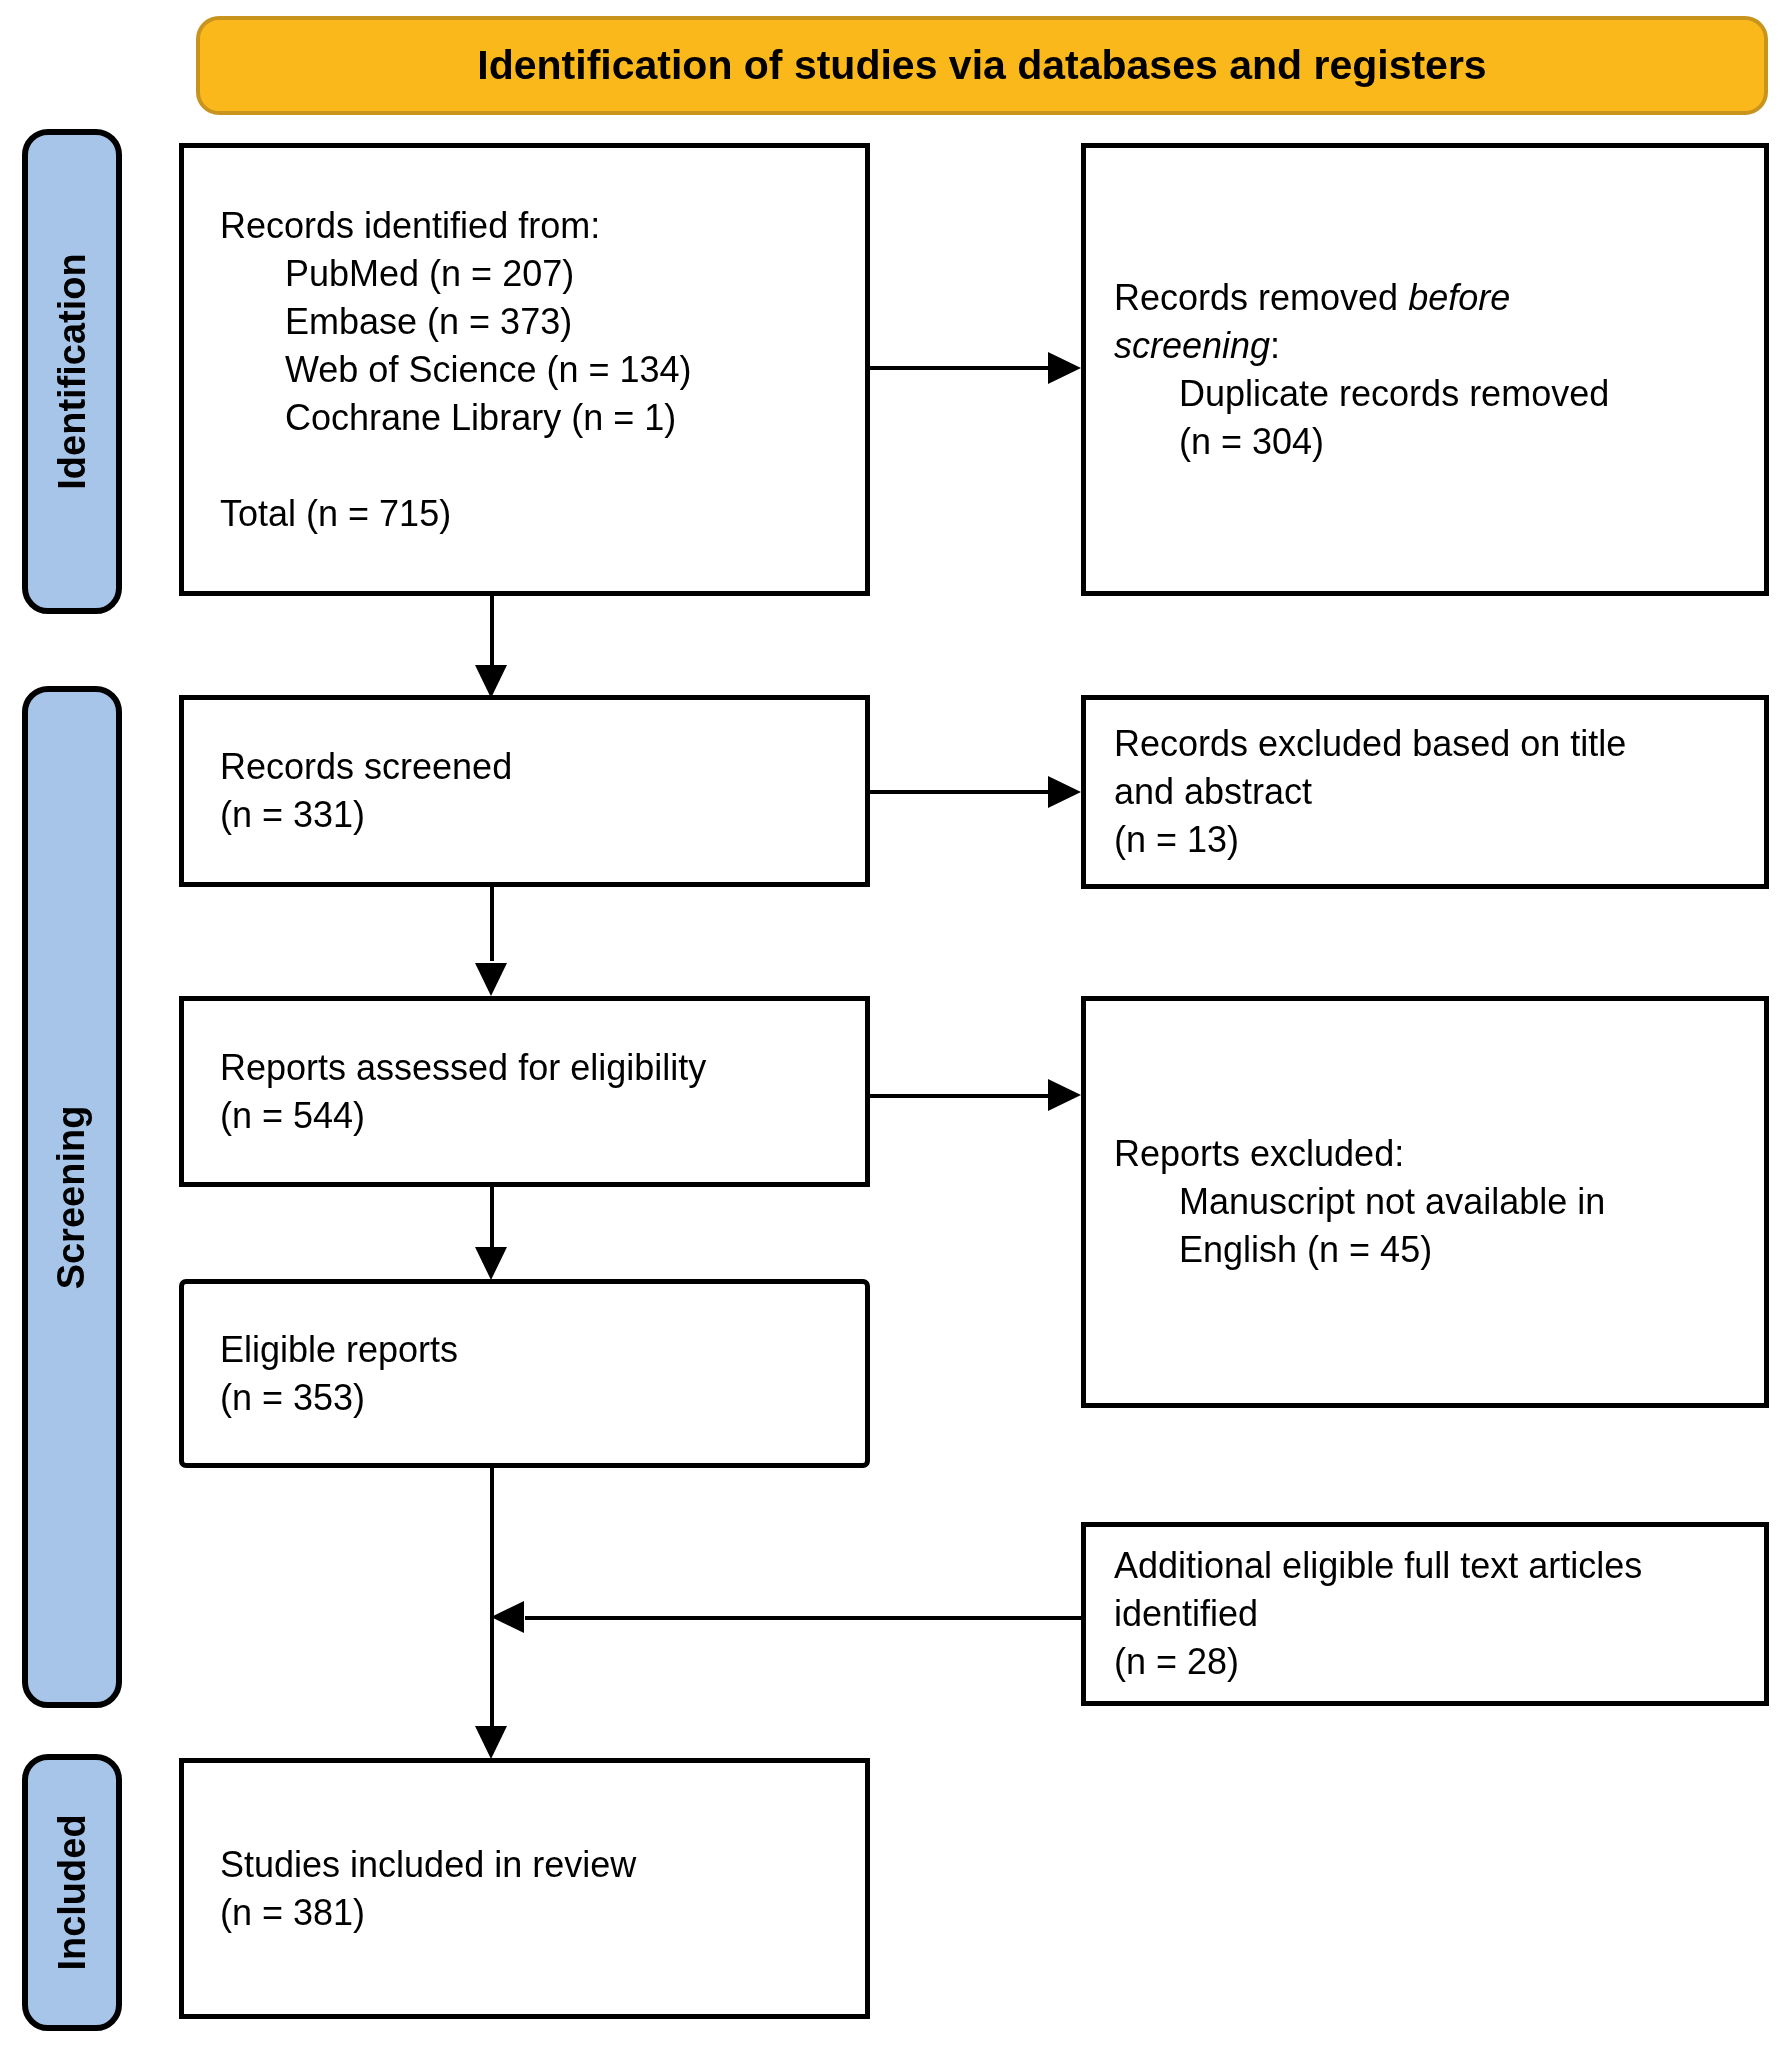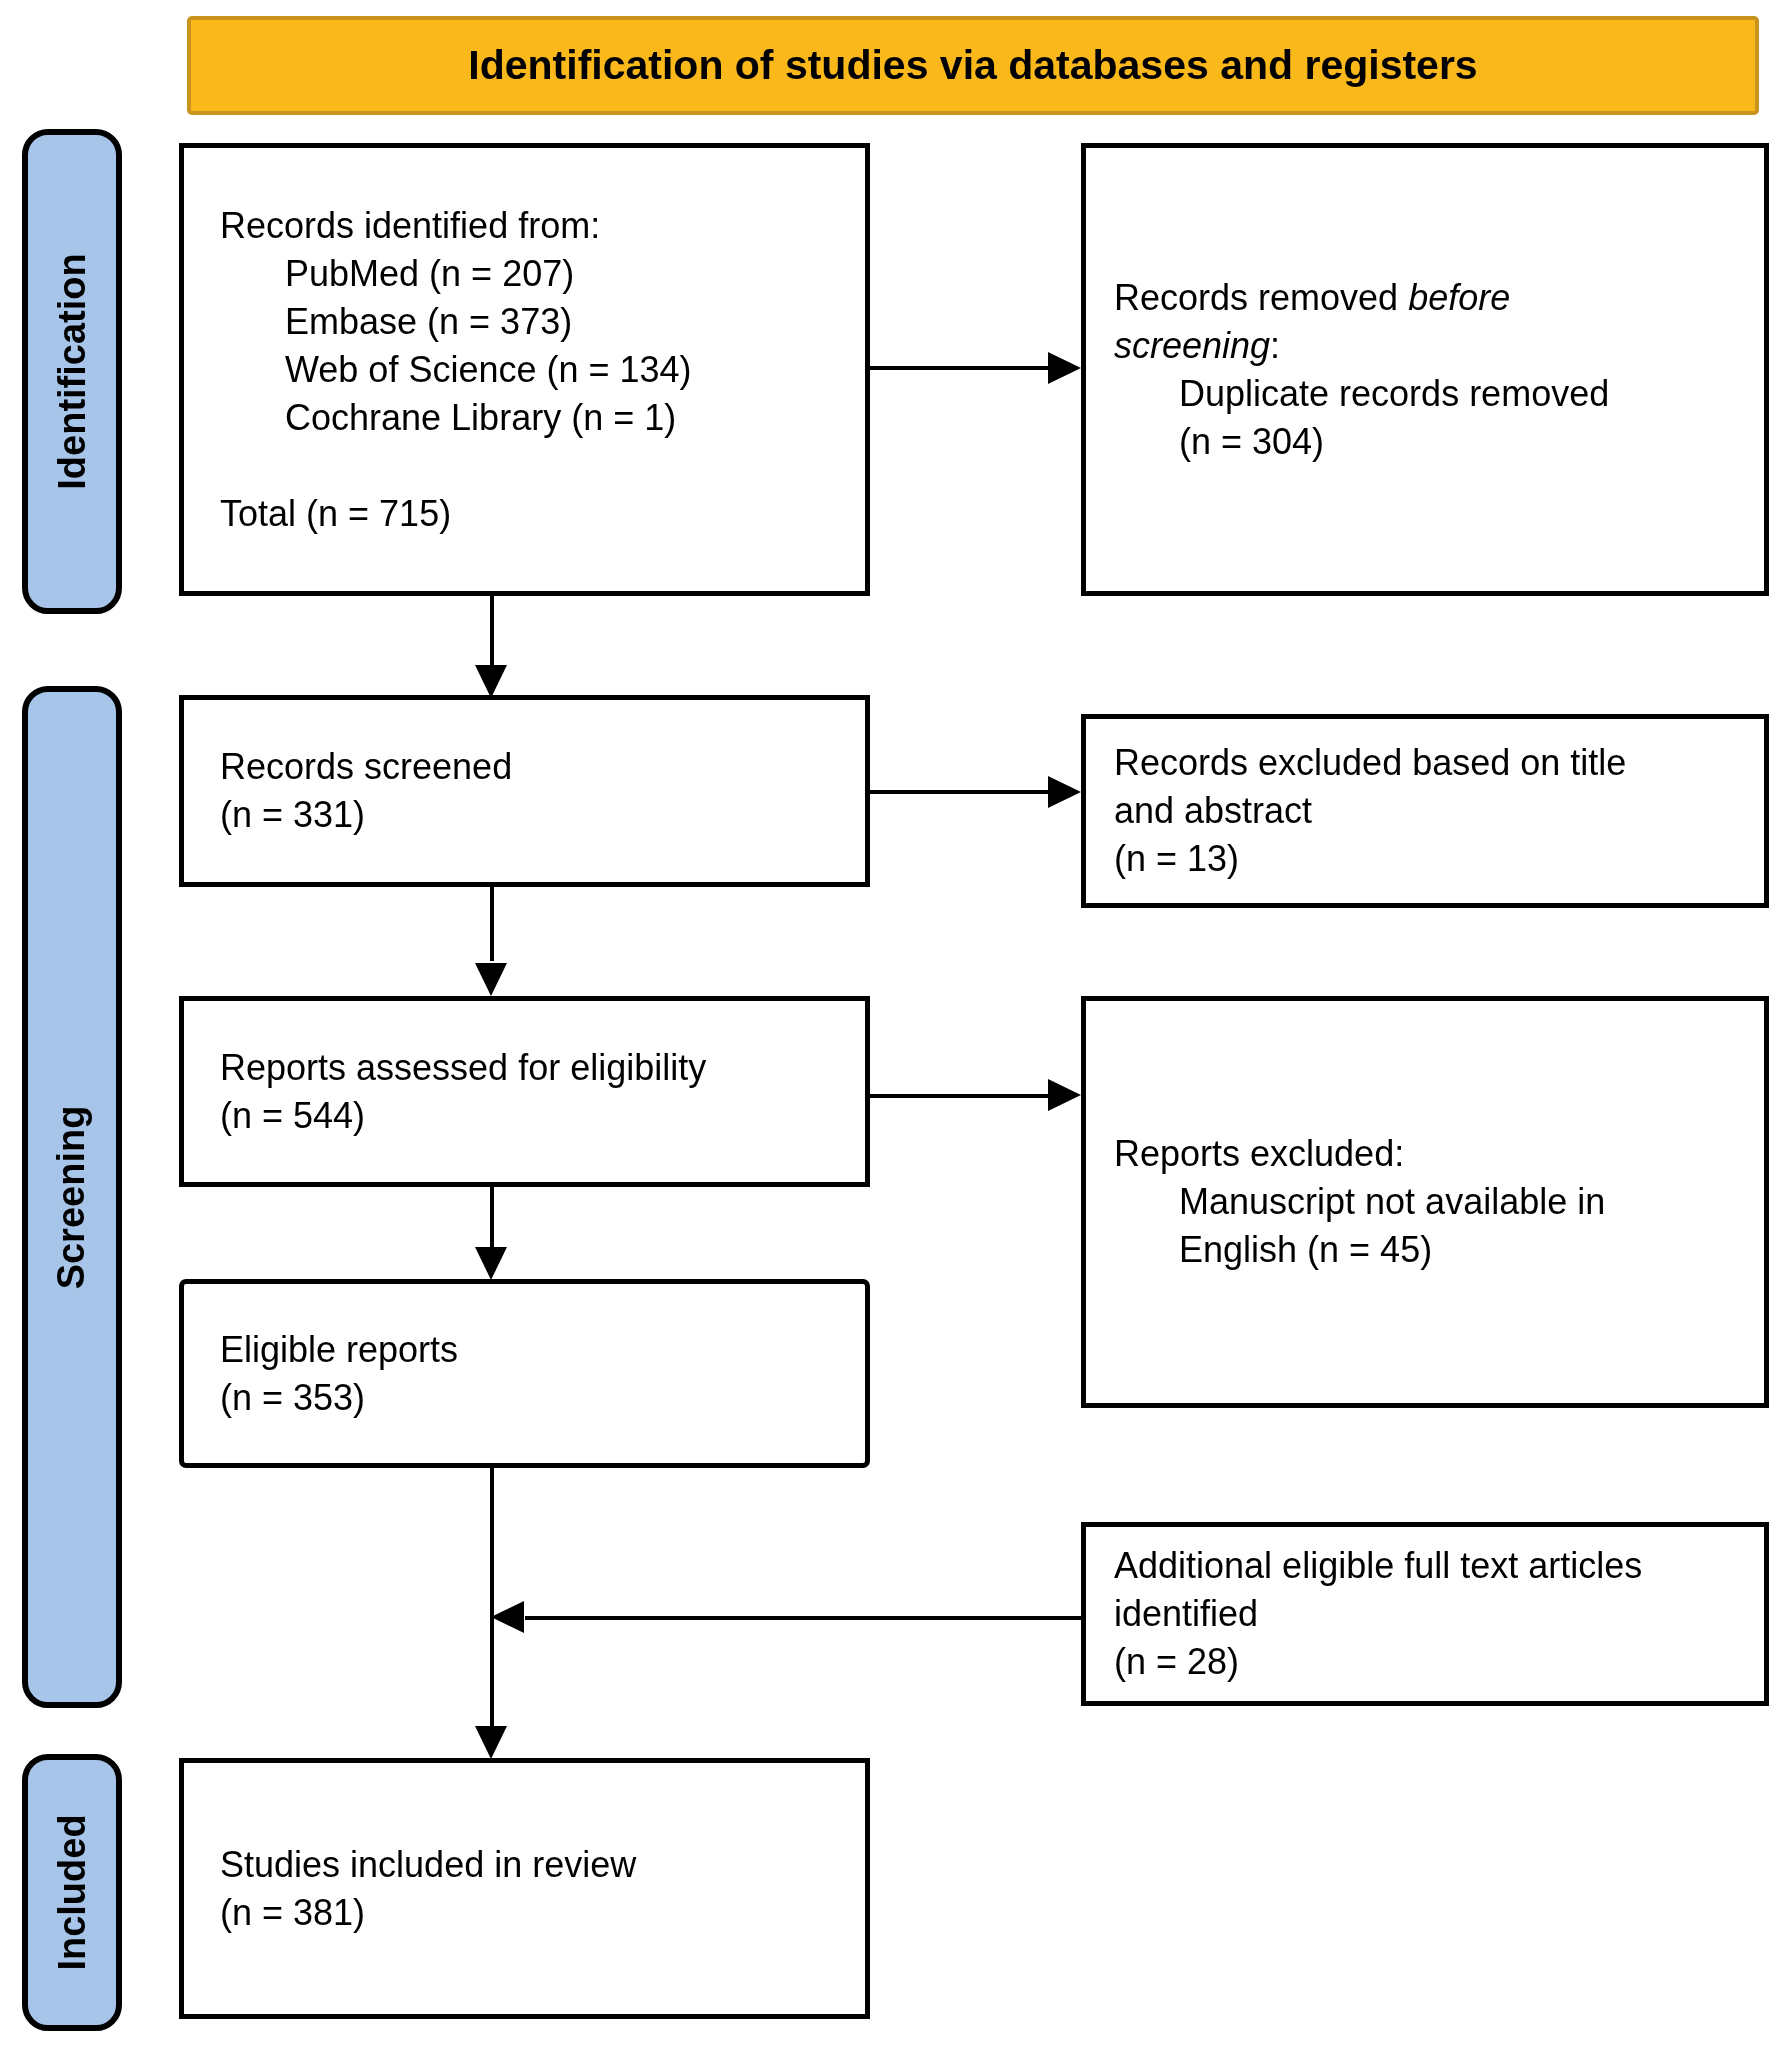--- a/index.html
+++ b/index.html
@@ -15,24 +15,24 @@
     position:relative;
     width:1784px;
     height:2046px;
     background:var(--bg);
     font-family:"Liberation Sans","DejaVu Sans",sans-serif;
     color:var(--text-color);
     overflow:hidden;
   }
   .banner{
     position:absolute;
-    left:187px;top:16px;width:1572px;height:99px;
+    left:196px;top:16px;width:1572px;height:99px;
     background:var(--banner-fill);
     border:4.4px solid var(--banner-border);
-    border-radius:5px;
+    border-radius:23px;
     display:flex;align-items:center;justify-content:center;
     font-size:41px;font-weight:bold;
     box-sizing:border-box;
   }
   .stage{
     position:absolute;
     left:22px;width:100px;
     background:var(--stage-fill);
     border:6.5px solid var(--line-color);
     border-radius:26px;
@@ -114,21 +114,21 @@
     <div class="line"><i>screening</i><span>:</span></div>
     <div class="line indent">Duplicate records removed</div>
     <div class="line indent">(n = 304)</div>
   </div>
 
   <div class="box col-left" style="top:695px;height:192px;">
     <div class="line">Records screened</div>
     <div class="line">(n = 331)</div>
   </div>
 
-  <div class="box col-right" style="top:714px;height:194px;">
+  <div class="box col-right" style="top:695px;height:194px;">
     <div class="line">Records excluded based on title</div>
     <div class="line">and abstract</div>
     <div class="line">(n = 13)</div>
   </div>
 
   <div class="box col-left" style="top:996px;height:191px;">
     <div class="line">Reports assessed for eligibility</div>
     <div class="line">(n = 544)</div>
   </div>
 

